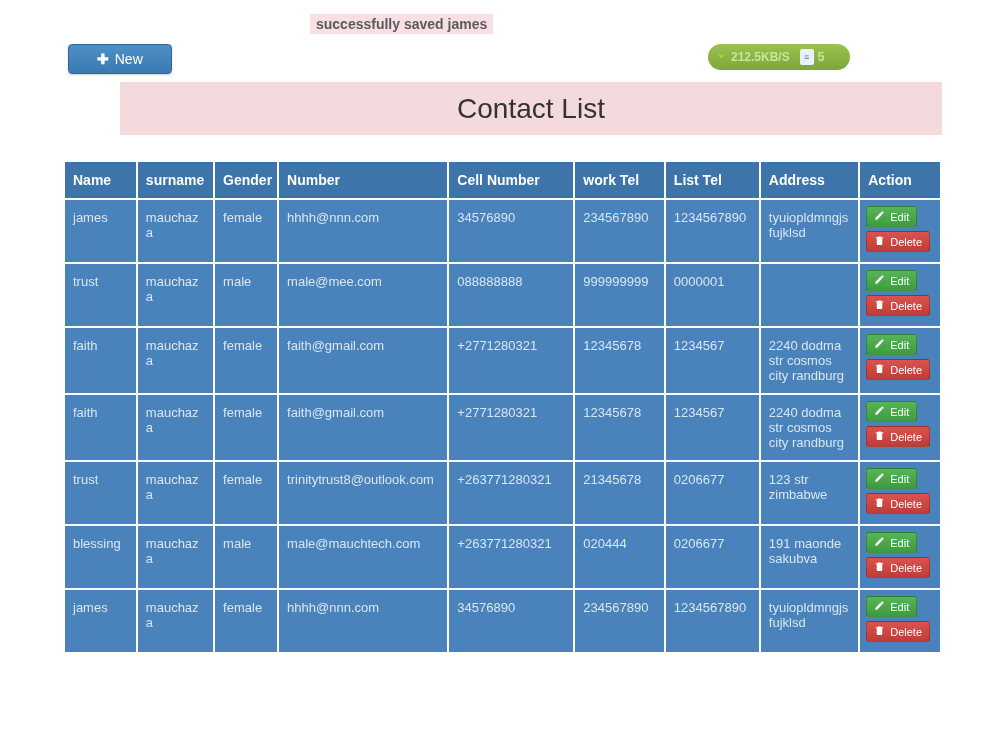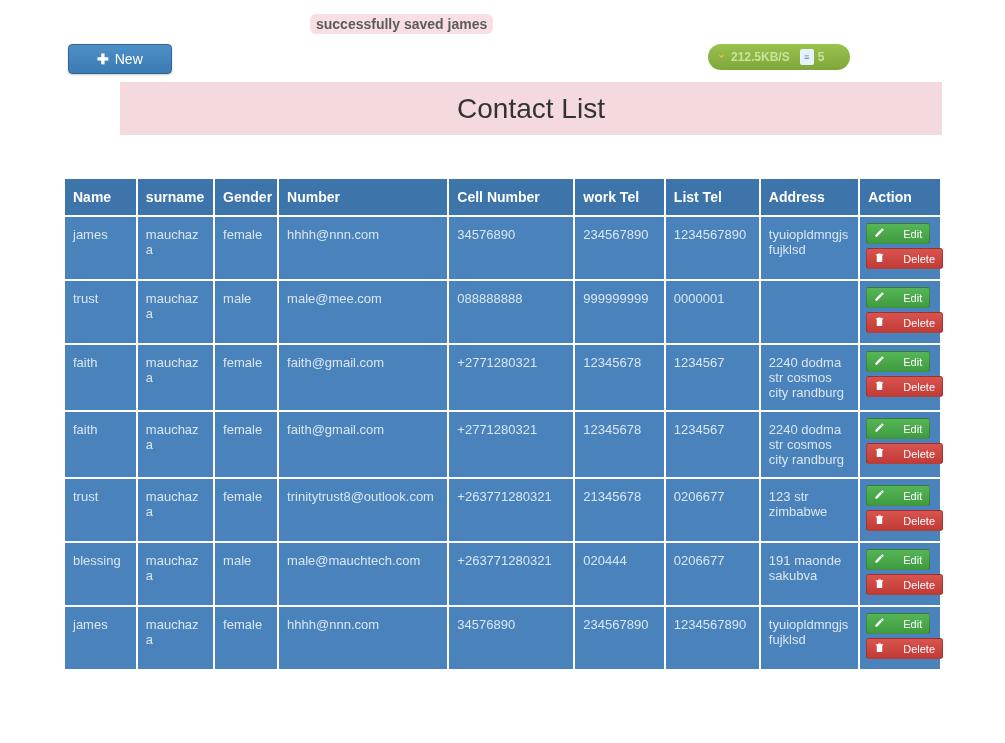--- a/index.html
+++ b/index.html
@@ -12,21 +12,20 @@
   }
   .notification {
     position: absolute;
     left: 310px;
     top: 14px;
     color: #5b5b5b;
     font-weight: bold;
     font-size: 14px;
     background: #f7dfe3;
     padding: 2px 6px;
-    border-radius: 6px;
   }
   .status-pill {
     position: absolute;
     right: 155px;
     top: 44px;
     width: 142px;
     height: 26px;
     background: linear-gradient(#9ac24d,#7fa63b);
     border-radius: 13px;
     display: flex;
@@ -78,21 +77,20 @@
   }
   .title-band h1 {
     margin: 0;
     font-family: Arial, sans-serif;
     font-size: 28px;
     font-weight: normal;
     color: #333;
   }
   .table-wrap {
     padding: 25px 63px 0 63px;
-    margin-top: 17px;
   }
   table {
     width: 100%;
     border-collapse: separate;
     border-spacing: 2px;
     table-layout: fixed;
   }
   th {
     background: #3d74aa;
     color: #fff;
@@ -109,21 +107,21 @@
     font-size: 13px;
     vertical-align: top;
     word-wrap: break-word;
   }
   td.action-cell {
     padding: 6px 6px;
   }
   .btn-edit, .btn-delete {
     display: inline-flex;
     align-items: center;
-    gap: 18px;
+    gap: 5px;
     color: #fff;
     font-size: 11px;
     padding: 3px 7px;
     border-radius: 3px;
     margin-bottom: 4px;
     cursor: pointer;
     border: 1px solid rgba(0,0,0,0.2);
     white-space: nowrap;
   }
   .btn-edit {

